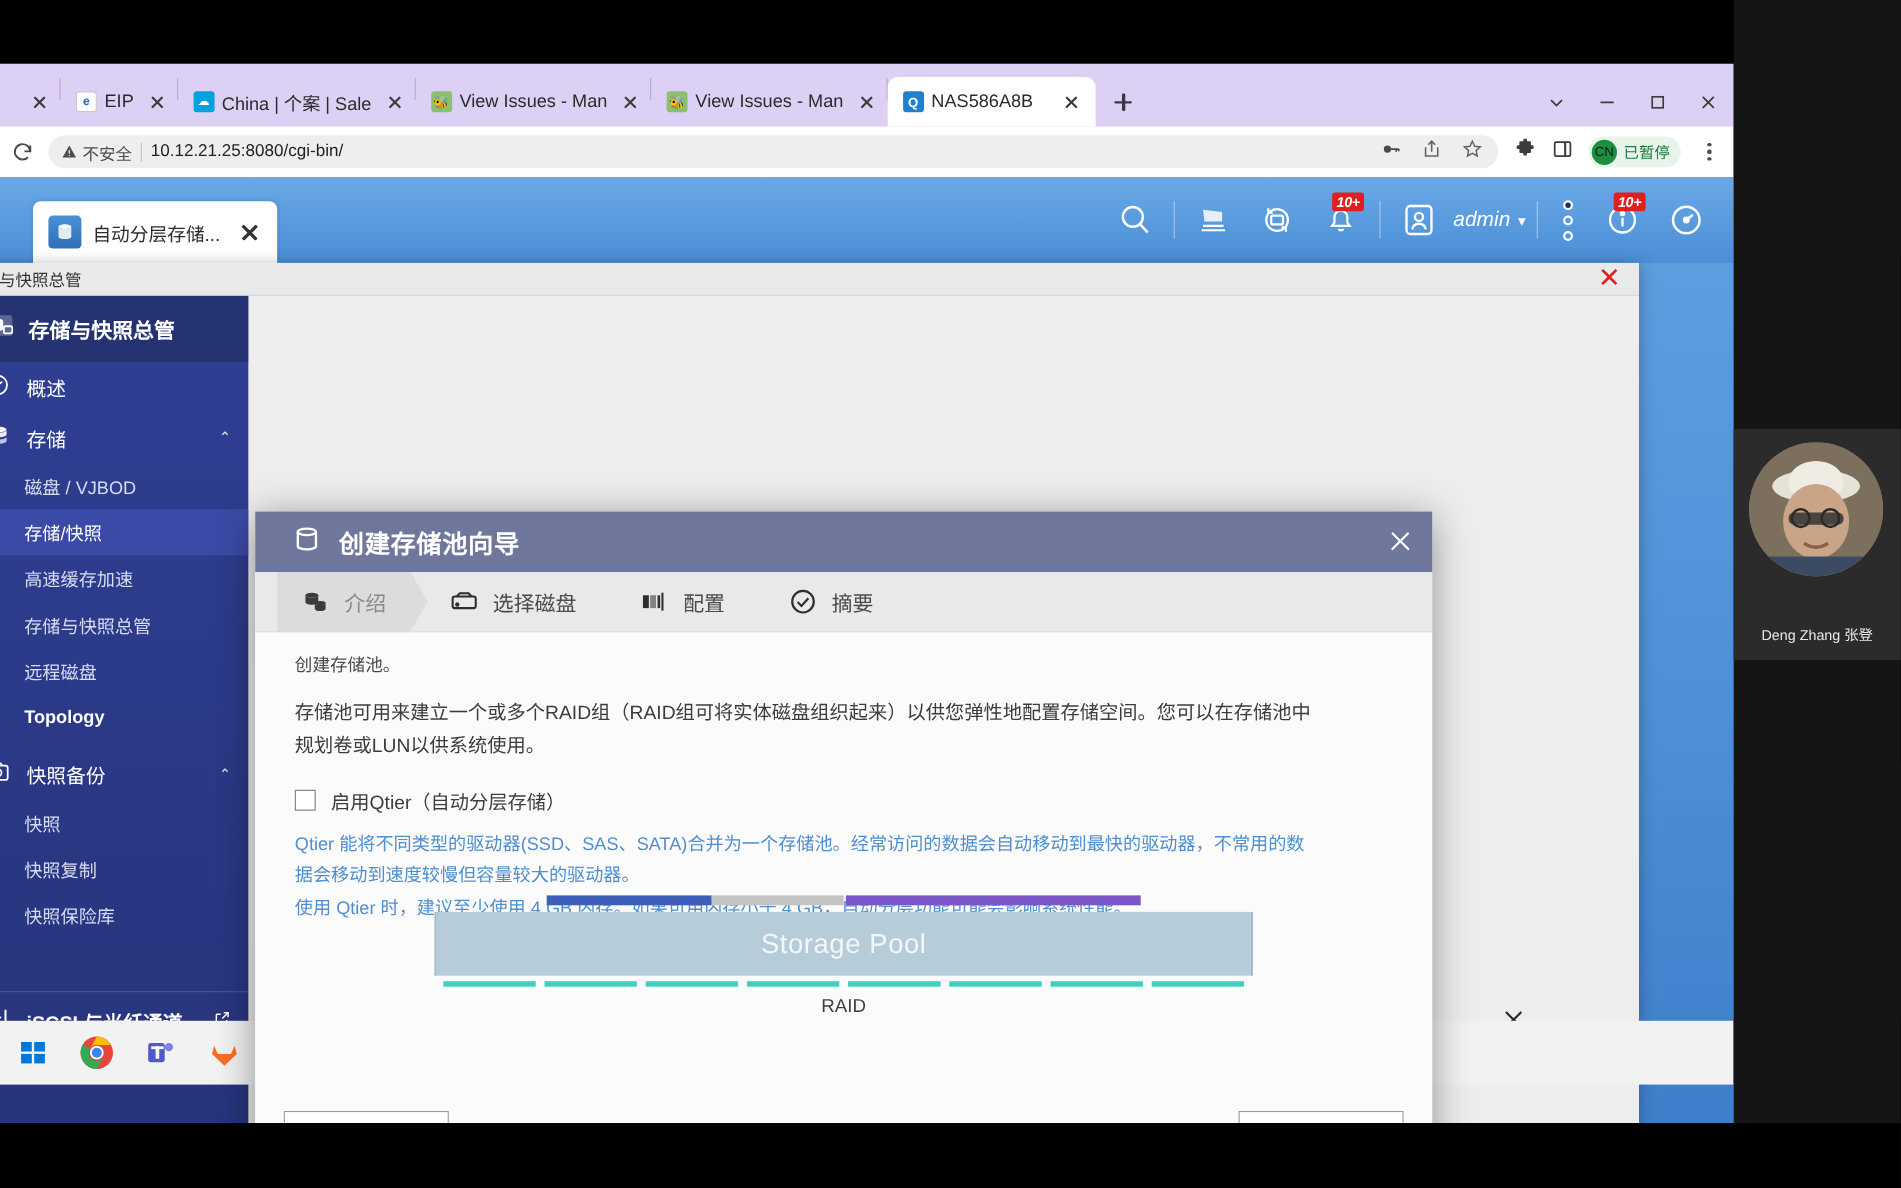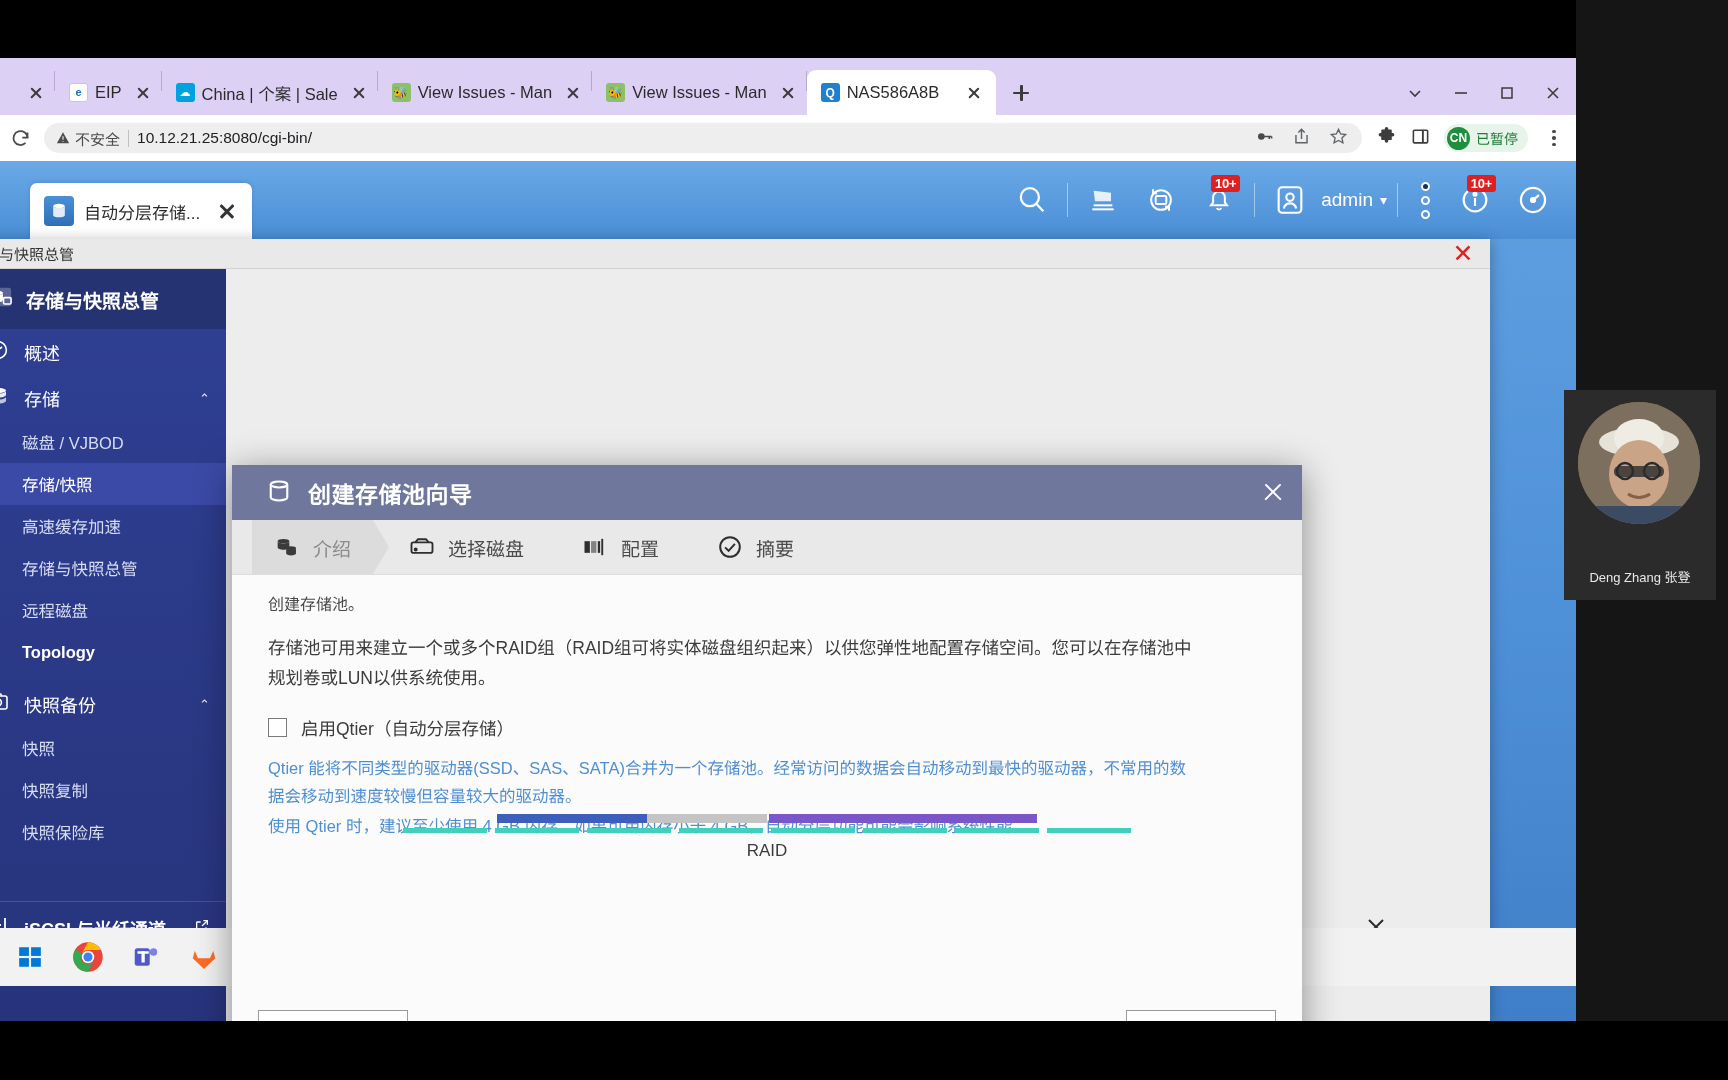--- a/index.html
+++ b/index.html
@@ -86,40 +86,40 @@
   .urlbox .right-ic { margin-left:auto; display:flex; align-items:center;
                       gap:18px; color:#5f6368; padding-right:2px; }
   .omni-ext { display:flex; align-items:center; gap:14px; padding-left:4px;
               color:#3c3c3c; }
   .cn-pill {
     height:28px; border-radius:14px; background:#e6f4ea; display:flex;
     align-items:center; gap:6px; padding:0 10px 0 3px;
     font-size:14px; color:#1e7c37; white-space:nowrap;
   }
   .cn-badge { width:23px; height:23px; border-radius:50%;
-              background:#1e8e3e; color:#ffffff; font-size:12px;
+              background:#1e8e3e; color:#0f172a; font-size:12px;
               display:flex; align-items:center; justify-content:center;
-              font-weight:bold;text-align:center; }
+              font-weight:normal;text-align:center; }
   .kebab { width:24px; display:flex; flex-direction:column; align-items:center;
            gap:3px; }
   .kebab i { width:3.4px; height:3.4px; background:#4a4a4a; border-radius:50%; }
 
   
   .qts {
     position:relative; height: 860px;
     background: linear-gradient(180deg,#5fa0e0 0%, #4e90d8 55%, #3f7fc9 100%);
     overflow:hidden;
   }
   .qts-header {
     position:relative; height: 78px;
     background: linear-gradient(180deg,#6aa9e6 0%, #4a8ed6 100%);
     display:flex; align-items:center;
   }
   .hdr-right { position:absolute; right:14px; top:0; height:78px;
-               display:flex; align-items:center; gap:0; }
+               display:flex; align-items:center; gap:0;font-style:italic; }
   .hdr-ic { width:58px; height:78px; display:flex; align-items:center;
             justify-content:center; position:relative; color:#fff; }
   .hdr-sep { width:1px; height:34px; background:rgba(255,255,255,.45);
              margin:0 6px; }
   .badge {
     position:absolute; top:14px; right:8px; background:#e02020; color:#fff;
     font-size:13px; font-weight:bold; border-radius:3px; padding:1px 4px;
     line-height:15px; letter-spacing:-.3px;
   }
   .admin { color:#fff; font-size:19px; display:flex; align-items:center;
@@ -268,21 +268,21 @@
     padding:0 26px; justify-content:space-between; background:#fbfbfb;
   }
   .btn {
     min-width:150px; height:38px; border:1px solid #9a9a9a; background:#fff;
     font-size:18px; color:#2f2f2f; display:flex; align-items:center;
     justify-content:center;
   }
 
   
   .video-tile {
-    position:absolute; right:12px; top:390px; width:152px; height:210px;
+    position:absolute; right:0; top:390px; width:152px; height:210px;
     background:#2b2b2b;
   }
   .avatar-circ {
     position:absolute; left:14px; top:12px; width:122px; height:122px;
     border-radius:50%; overflow:hidden; background:#6f6355;
   }
   .vname { position:absolute; left:0; right:0; bottom:14px; text-align:center;
            color:#e8e8e8; font-size:13px; }
 
   
@@ -711,20 +711,27 @@
 
             <div class="diagram">
 
               <div class="dg-bars" style="margin-top:8px;">
                 <span style="display:block;width:150px;height:9px;background:#3d5fbb;"></span>
                 <span style="display:block;width:120px;height:9px;background:#c4c4c4;"></span>
                 <span style="display:block;width:2px;height:9px;background:transparent;"></span>
                 <span style="display:block;width:268px;height:9px;background:#7b56c9;"></span>
               </div>
 
+              <div style="display:flex;justify-content:center;margin-top:6px;">
+                <div style="width:2px;height:58px;background:#9fb8c6;"></div>
+                <div class="pool" style="width:740px;">
+                  <span>Storage Pool</span>
+                </div>
+                <div style="width:2px;height:58px;background:#9fb8c6;"></div>
+              </div>
 
               <div style="display:flex;justify-content:center;gap:8px;margin-top:5px;">
                 <span style="width:84px;height:5px;background:#3fd0c0;"></span>
                 <span style="width:84px;height:5px;background:#3fd0c0;"></span>
                 <span style="width:84px;height:5px;background:#3fd0c0;"></span>
                 <span style="width:84px;height:5px;background:#3fd0c0;"></span>
                 <span style="width:84px;height:5px;background:#3fd0c0;"></span>
                 <span style="width:84px;height:5px;background:#3fd0c0;"></span>
                 <span style="width:84px;height:5px;background:#3fd0c0;"></span>
                 <span style="width:84px;height:5px;background:#3fd0c0;"></span>

